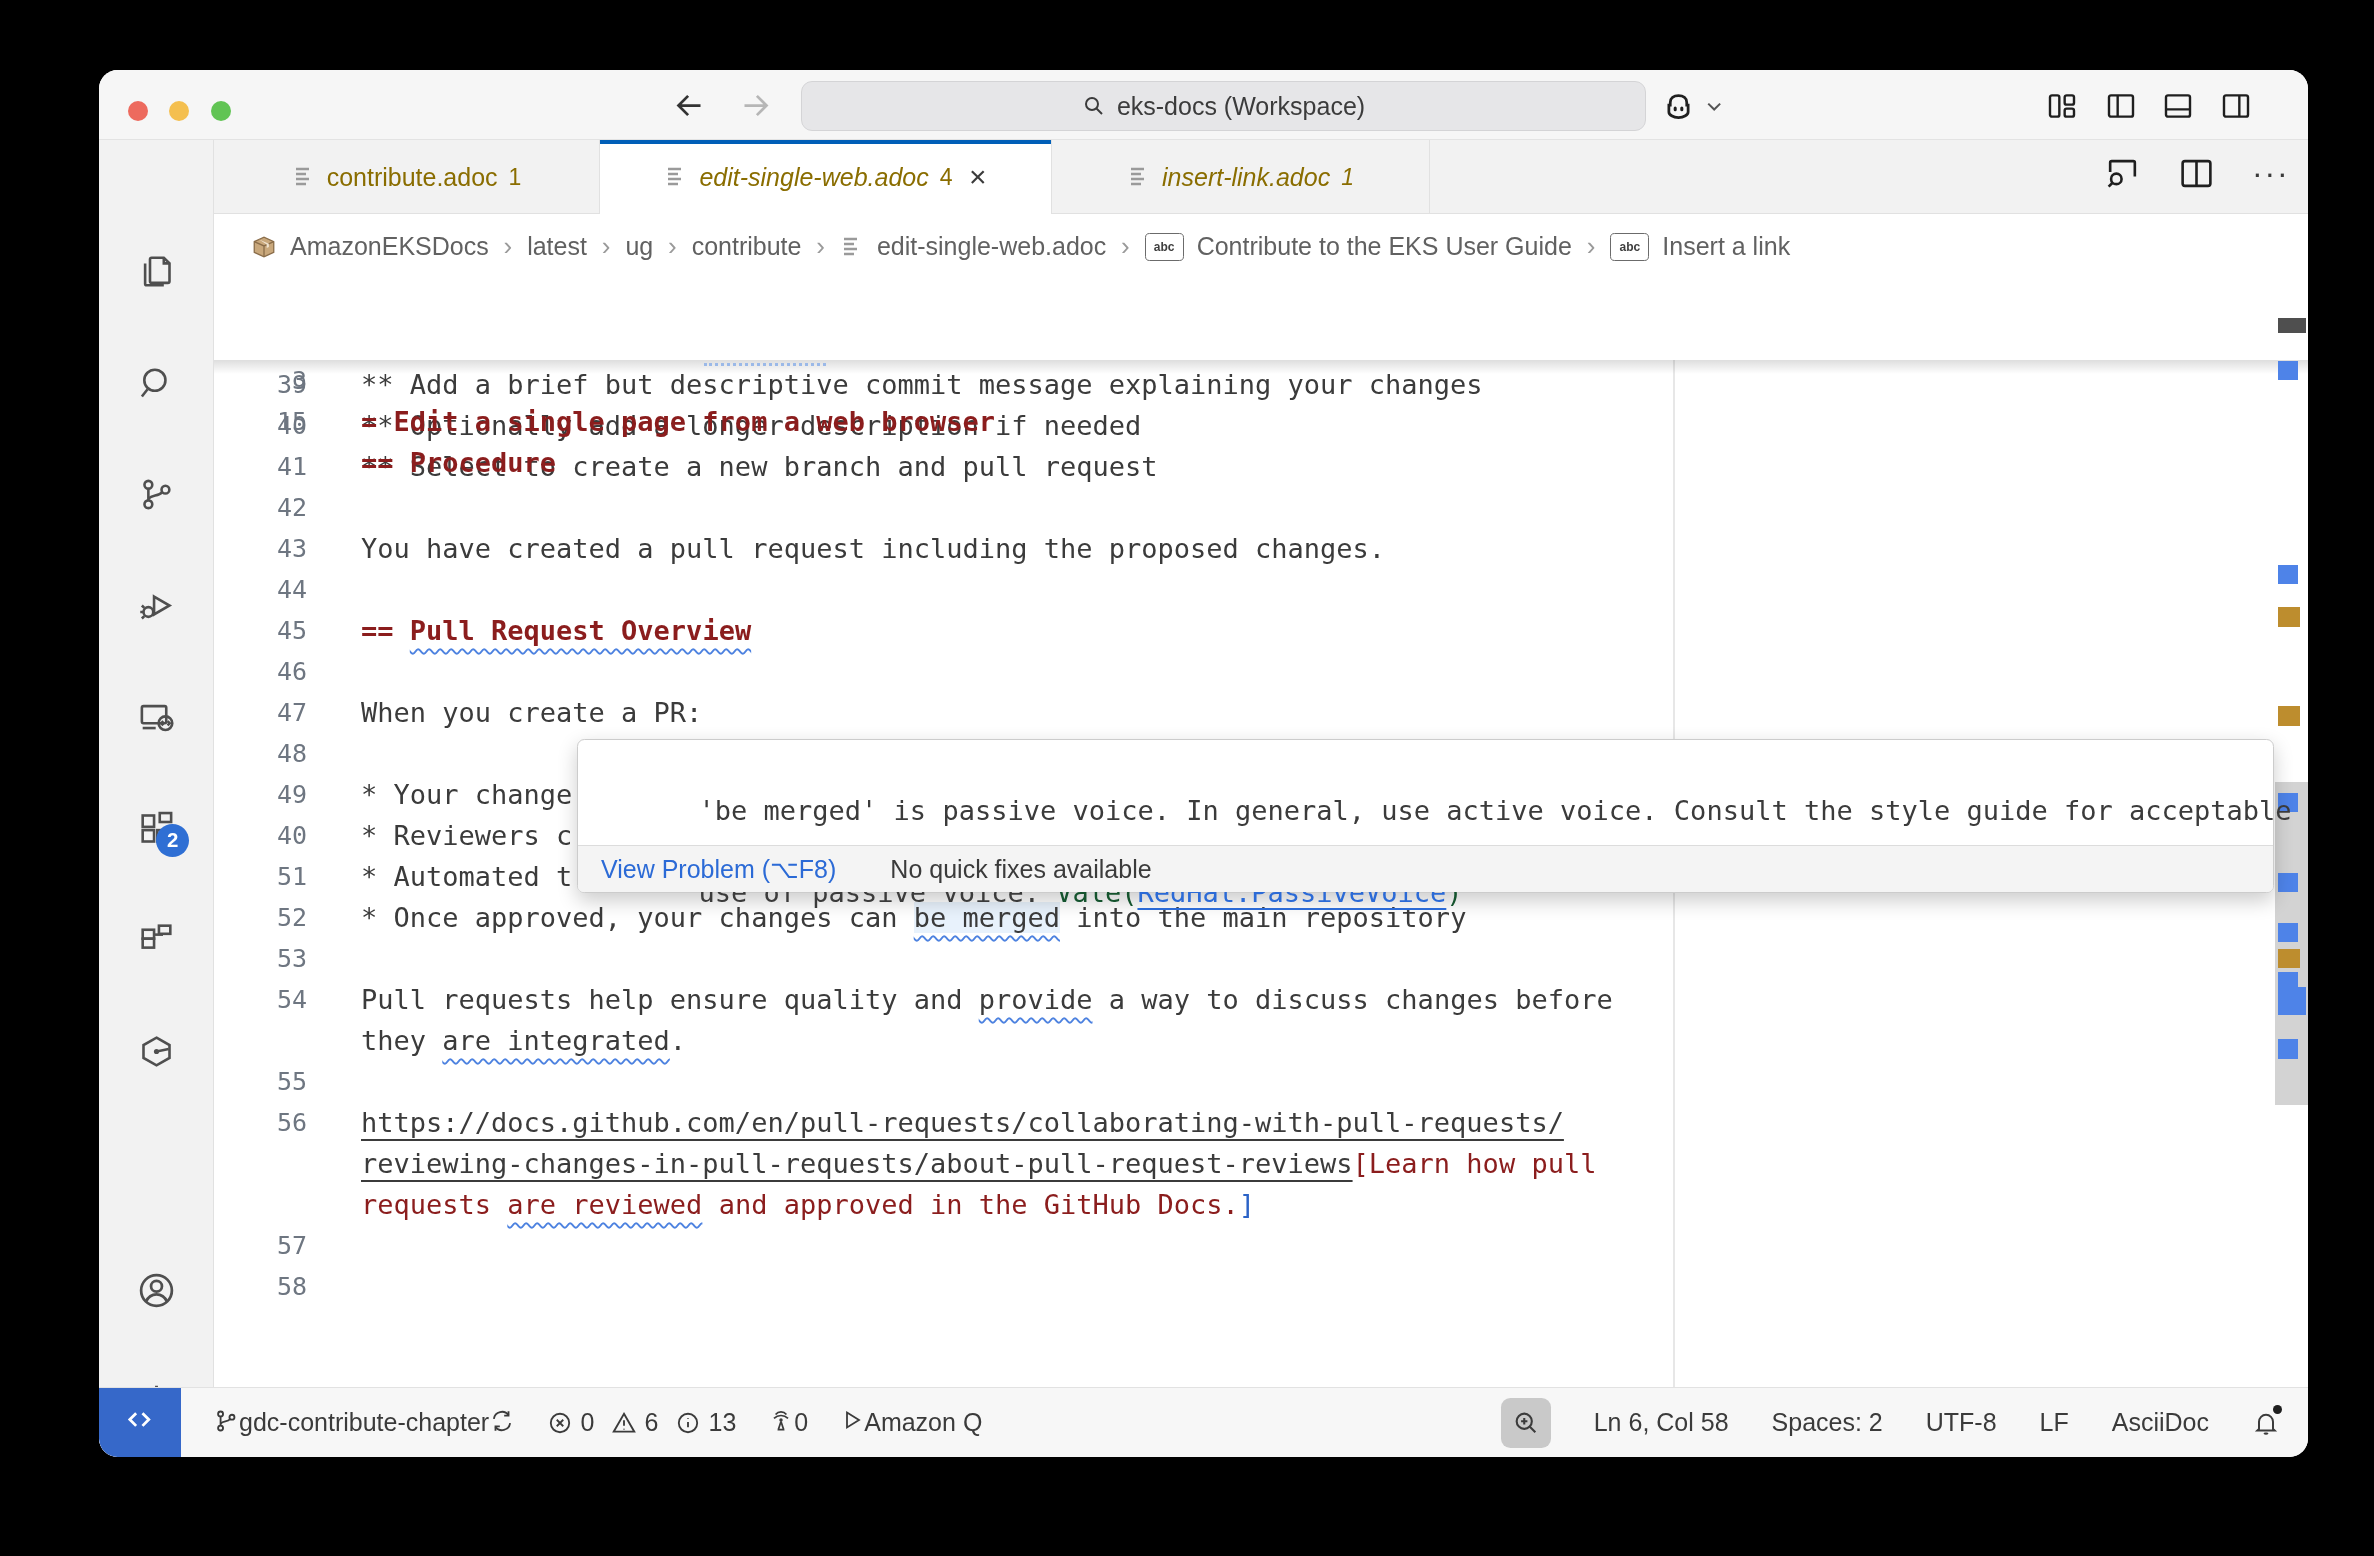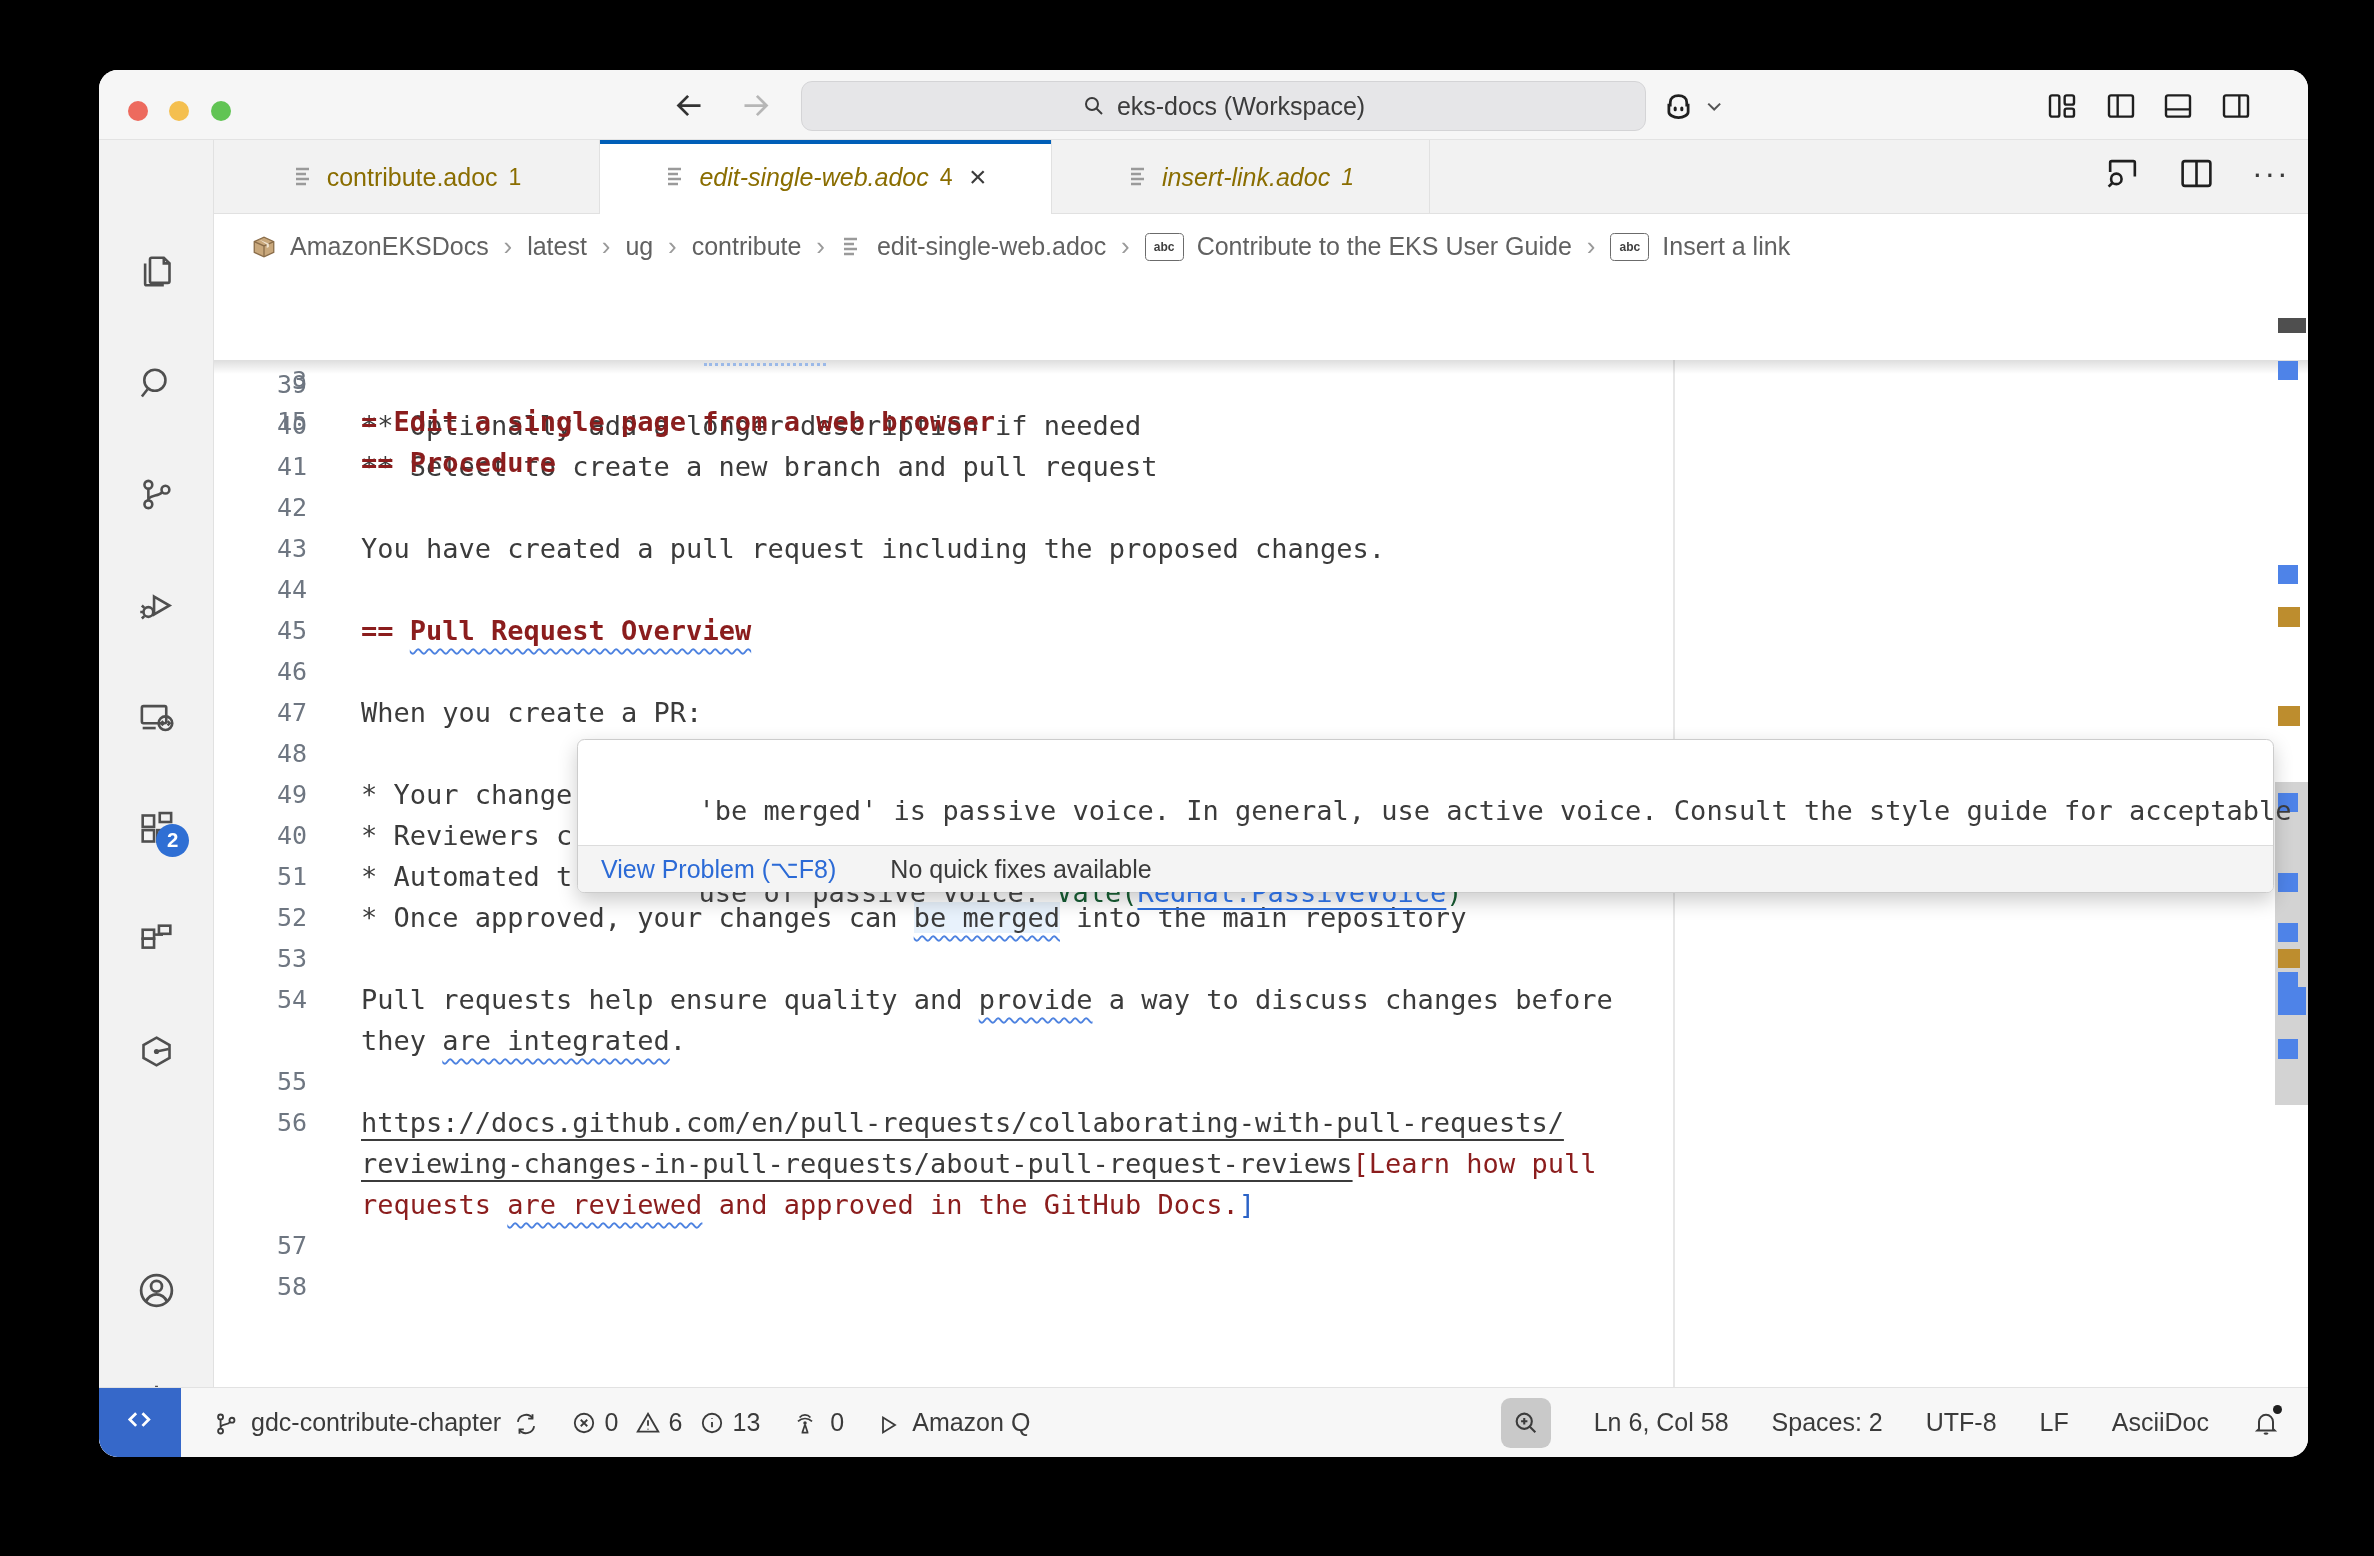--- a/index.html
+++ b/index.html
@@ -95,21 +95,21 @@
   .overview { position:absolute; right:0; top:208px; width:33px; height:1109px; z-index:6; }
   .ov-mark { position:absolute; }
   .ov-thumb { position:absolute; left:0; width:33px; top:504px; height:323px; background:rgba(110,110,110,0.30); }
 
   
   .statusbar { position:absolute; left:0; right:0; top:1317px; height:70px; background:#f7f7f7;
                border-top:0.9px solid #e2e2e2; font-size:25px; color:#3b3b3b; }
   .sb-left { position:absolute; left:0; top:0; bottom:0; display:flex; align-items:center; }
   .sb-remote { width:82px; height:70px; background:var(--remote,#3668c9); border-radius:0 0 0 18.6px;
                display:flex; align-items:center; justify-content:center; }
-  .sb-item { display:flex; align-items:flex-end; gap:12px; margin-left:32px; white-space:nowrap; }
+  .sb-item { display:flex; align-items:flex-start; gap:0; margin-left:32px; white-space:nowrap; }
   .sb-prob { display:flex; align-items:center; gap:7.4px; }
   .sb-right { position:absolute; right:28px; top:0; bottom:0; display:flex; align-items:center; gap:43px; }
   .sb-zoom { width:50px; height:50px; background:#c9c9c9; border-radius:9.3px;
              display:flex; align-items:center; justify-content:center; }
   svg { display:block; }
 </style>
 </head>
 <body>
 
 <div class="window">
@@ -331,21 +331,21 @@
     <span class="abc-ic">abc</span>
     <span>Contribute to the EKS User Guide</span>
     <span class="bc-sep">›</span>
     <span class="abc-ic">abc</span>
     <span>Insert a link</span>
   </div>
 
   <div class="code-ruler"></div>
 
   <div class="code-area">
-      <div class="code-row"><div class="line-num">39</div></div>
+      <div class="code-row"><div class="line-num">39</div><div class="code-text"><span>** Add a brief but descriptive commit message explaining your changes</span></div></div>
       <div class="code-row"><div class="line-num">40</div><div class="code-text"><span>** Optionally add a longer description if needed</span></div></div>
       <div class="code-row"><div class="line-num">41</div><div class="code-text"><span>** Select to create a new branch and pull request</span></div></div>
       <div class="code-row"><div class="line-num">42</div><div class="code-text"></div></div>
       <div class="code-row"><div class="line-num">43</div><div class="code-text"><span>You have created a pull request including the proposed changes.</span></div></div>
       <div class="code-row"><div class="line-num">44</div><div class="code-text"></div></div>
       <div class="code-row"><div class="line-num">45</div><div class="code-text"><span class="tk-h">== </span><span class="tk-h tk-sq">Pull Request Overview</span></div></div>
       <div class="code-row"><div class="line-num">46</div><div class="code-text"></div></div>
       <div class="code-row"><div class="line-num">47</div><div class="code-text"><span>When you create a PR:</span></div></div>
       <div class="code-row"><div class="line-num">48</div><div class="code-text"></div></div>
       <div class="code-row"><div class="line-num">49</div><div class="code-text"><span>* Your change</span></div></div>

